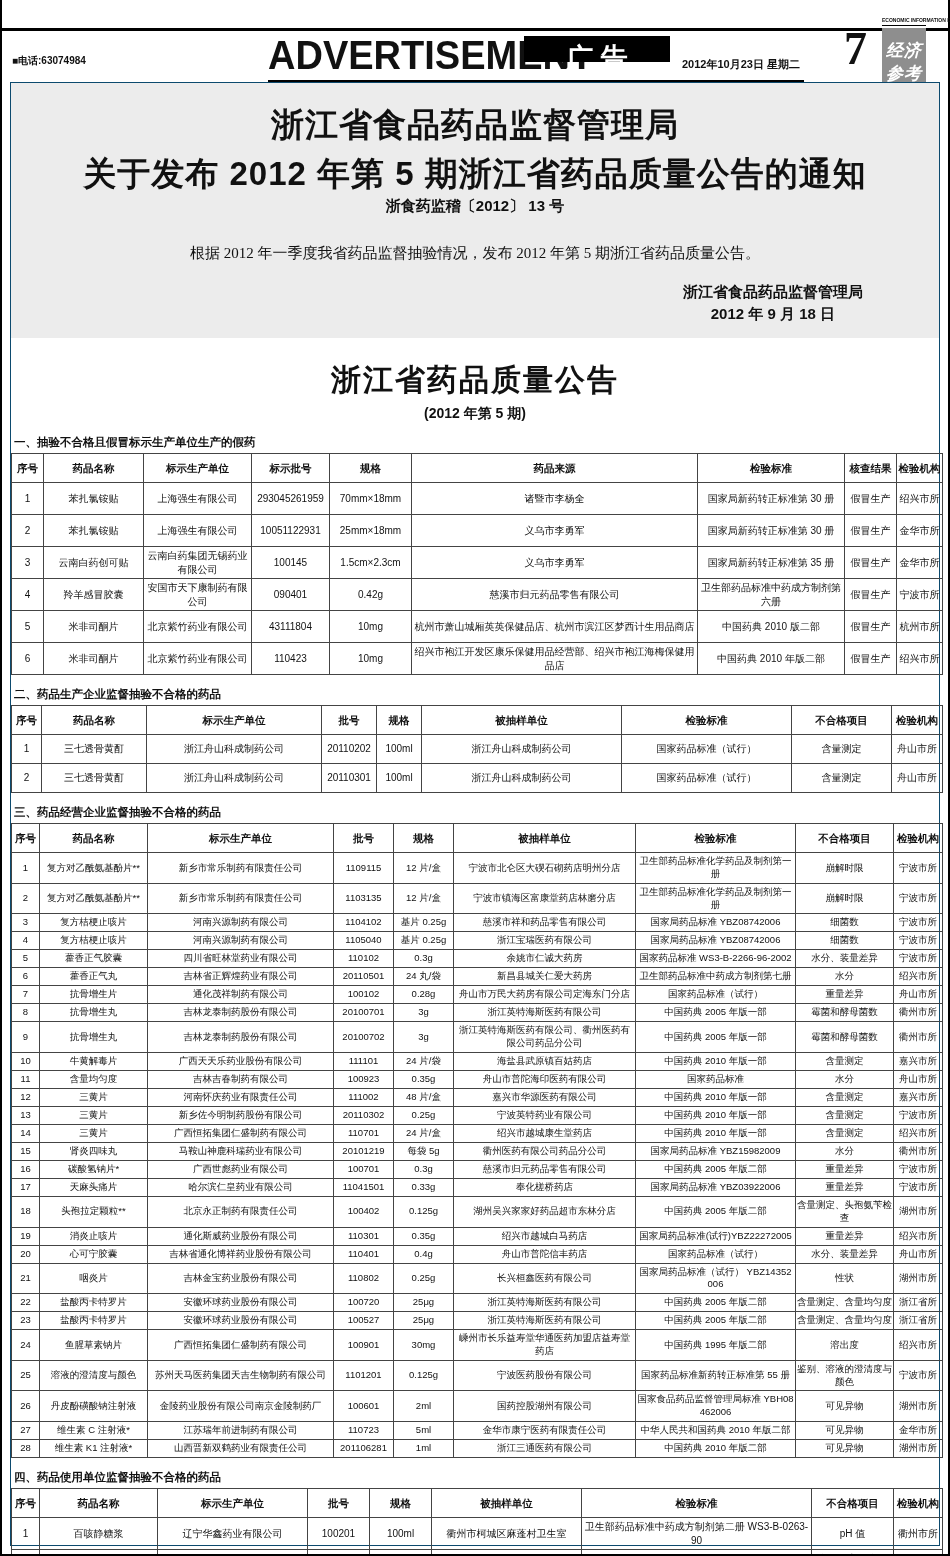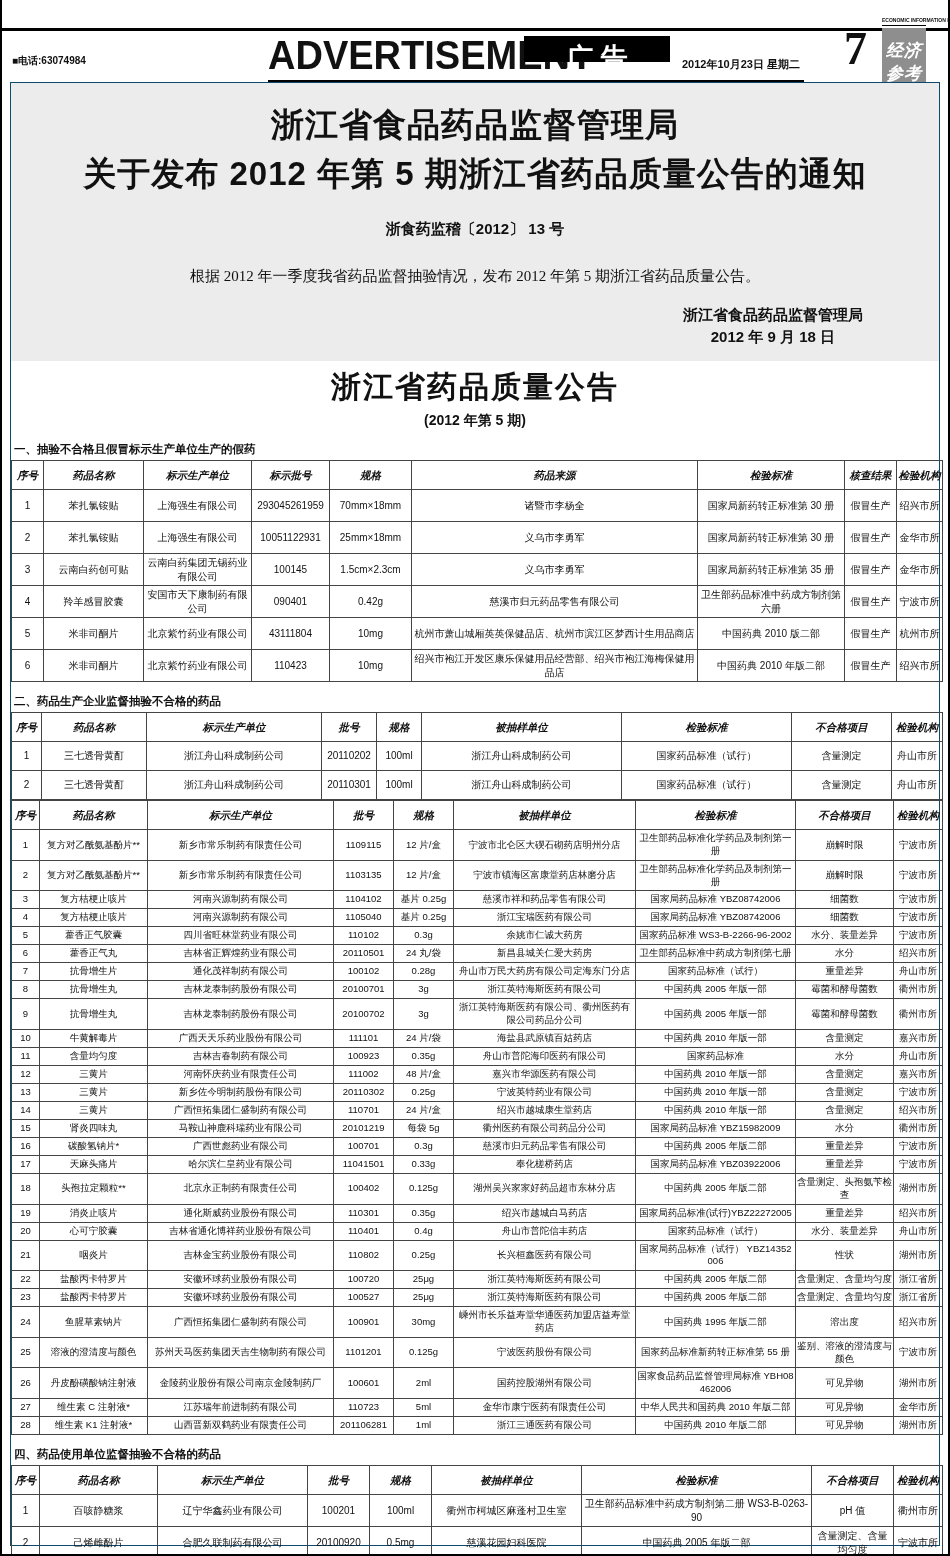--- a/index.html
+++ b/index.html
@@ -12,30 +12,30 @@
   .adv-cn{position:absolute;left:522px;top:36px;width:146px;height:26px;background:#000;color:#fff;font-size:27px;font-weight:bold;text-align:center;line-height:44px;}
   .mast-date{position:absolute;left:680px;top:57px;font-size:11px;font-weight:bold;}
   .mast-underline{position:absolute;left:266px;top:80px;width:536px;height:3px;background:#000;}
   .pagenum{position:absolute;left:842px;top:22px;font-size:46px;font-weight:bold;font-family:"Liberation Serif","DejaVu Serif",serif;}
   .logo{position:absolute;left:880px;top:16px;width:44px;}
   .logo-en{font-size:5px;font-weight:bold;text-align:center;border-bottom:1px solid #000;padding:1px 0 2px;letter-spacing:0;white-space:nowrap;}
   .logo-cn{margin-top:2px;background:#8e8e8e;color:#fff;font-family:"Liberation Serif","DejaVu Serif",serif;font-weight:bold;font-style:italic;font-size:17px;text-align:center;padding:11px 0;letter-spacing:1px;}
   .ad{position:absolute;left:8px;right:8px;top:82px;bottom:10px;border:1px solid #0c4a6e;box-sizing:border-box;}
   .notice{background:#ececec;padding:16px 12px 14px;}
   .notice-title{text-align:center;font-size:33px;margin:4px 0 0;font-weight:900;letter-spacing:1px;line-height:1.35;font-family:"Liberation Sans","DejaVu Sans",sans-serif;}
-  .docnum{text-align:center;font-size:15px;font-weight:bold;margin-top:24px;}
+  .docnum{text-align:center;font-size:15px;font-weight:bold;margin-top:1px;}
   .notice-body{text-align:center;font-size:15px;margin:28px 0 1px;font-family:"Liberation Serif","DejaVu Serif",serif;}
   .sig{text-align:right;padding-right:64px;font-weight:bold;font-size:15px;margin-top:20px;}
   .sigdate{text-align:right;padding-right:92px;font-weight:bold;font-size:15px;margin-top:3px;}
-  .ann-title{text-align:center;font-size:30px;font-weight:900;margin:6px 0 4px;letter-spacing:2px;}
+  .ann-title{text-align:center;font-size:30px;font-weight:900;margin:22px 0 4px;letter-spacing:2px;}
   .ann-sub{text-align:center;font-size:14px;font-weight:bold;margin-bottom:2px;}
   .sec-heading{font-size:11.5px;font-weight:bold;margin:12px 0 3px 3px;}
   table.dtable{border-collapse:collapse;width:931px;margin:0 auto;table-layout:fixed;}
   .dtable th,.dtable td{border:1px solid #444;text-align:center;vertical-align:middle;padding:2px 1px;line-height:1.35;word-break:break-all;}
-  .dtable th{font-size:10.5px;font-weight:bold;height:24px;font-style:italic;}
+  .dtable th{font-size:10.5px;font-weight:bold;height:24px;}
   .dtable td{font-size:10px;}
   table[data-name="section-table-1"] td{height:27px;}
   table[data-name="section-table-2"] td{height:24px;}
   table[data-name="section-table-3"] td{height:13px;font-size:9.5px;}
   table[data-name="section-table-4"] td{height:24px;}
 </style>
 </head>
 <body>
 
 <div class="page" data-name="newspaper-page">
@@ -205,20 +205,21 @@
               <td data-name="table-cell">浙江舟山科成制药公司</td>
               <td data-name="table-cell">20110301</td>
               <td data-name="table-cell">100ml</td>
               <td data-name="table-cell">浙江舟山科成制药公司</td>
               <td data-name="table-cell">国家药品标准（试行）</td>
               <td data-name="table-cell">含量测定</td>
               <td data-name="table-cell">舟山市所</td>
             </tr>
           </tbody>
         </table>
+        <div class="sec-heading" data-name="section-heading">三、药品经营企业监督抽验不合格的药品</div>
         <table class="dtable" data-name="section-table-3">
           <colgroup>
             <col style="width: 28px;">
             <col style="width: 108px;">
             <col style="width: 186px;">
             <col style="width: 60px;">
             <col style="width: 60px;">
             <col style="width: 182px;">
             <col style="width: 160px;">
             <col style="width: 98px;">

